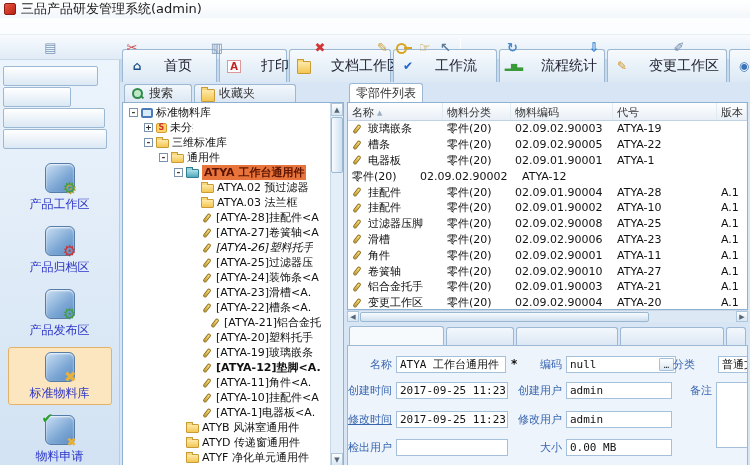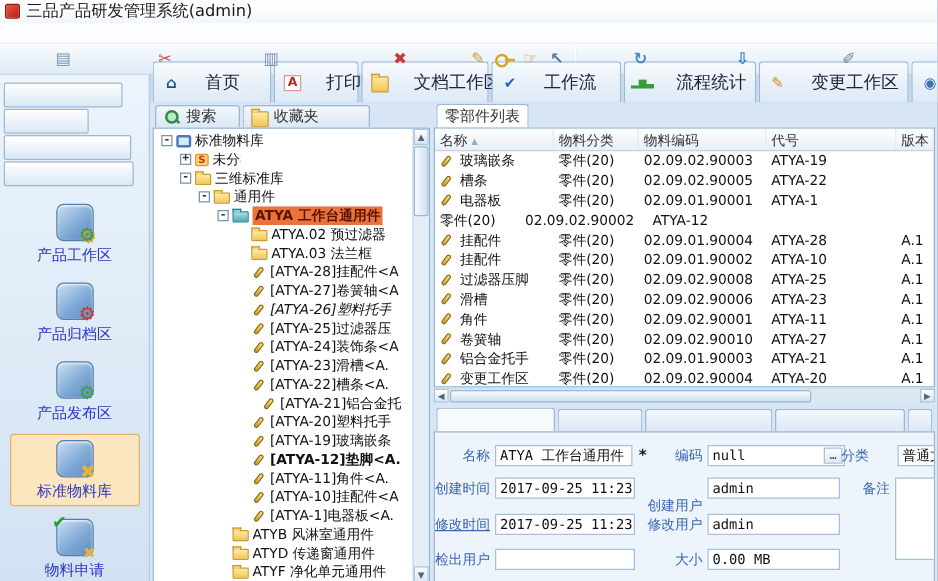--- a/index.html
+++ b/index.html
@@ -649,21 +649,21 @@
             <span class="flb" style="left:180px;top:10px;width:34px;">编码</span>
             <div class="fin" style="left:218px;top:10px;width:110px;">
               <span>null</span>
               <span class="browse">…</span>
             </div>
             <span class="flb" style="left:324px;top:10px;width:24px;text-align:center;">分类</span>
             <div class="fin" style="left:370px;top:10px;width:80px;">普通文件</div>
 
             <span class="flb" style="left:0px;top:36px;width:44px;">创建时间</span>
             <div class="fin" style="left:48px;top:36px;width:112px;">2017-09-25 11:23:13</div>
-            <span class="flb" style="left:170px;top:50px;width:44px;">创建用户</span>
+            <span class="flb" style="left:170px;top:36px;width:44px;">创建用户</span>
             <div class="fin" style="left:218px;top:36px;width:106px;">admin</div>
             <span class="flb" style="left:340px;top:36px;width:24px;">备注</span>
             <div class="farea" style="left:368px;top:36px;width:80px;height:66px;"></div>
 
             <span class="flb" style="left:0px;top:65px;width:44px;text-decoration:underline;">修改时间</span>
             <div class="fin" style="left:48px;top:65px;width:112px;">2017-09-25 11:23:13</div>
             <span class="flb" style="left:170px;top:65px;width:44px;">修改用户</span>
             <div class="fin" style="left:218px;top:65px;width:106px;">admin</div>
 
             <span class="flb" style="left:0px;top:93px;width:44px;">检出用户</span>

